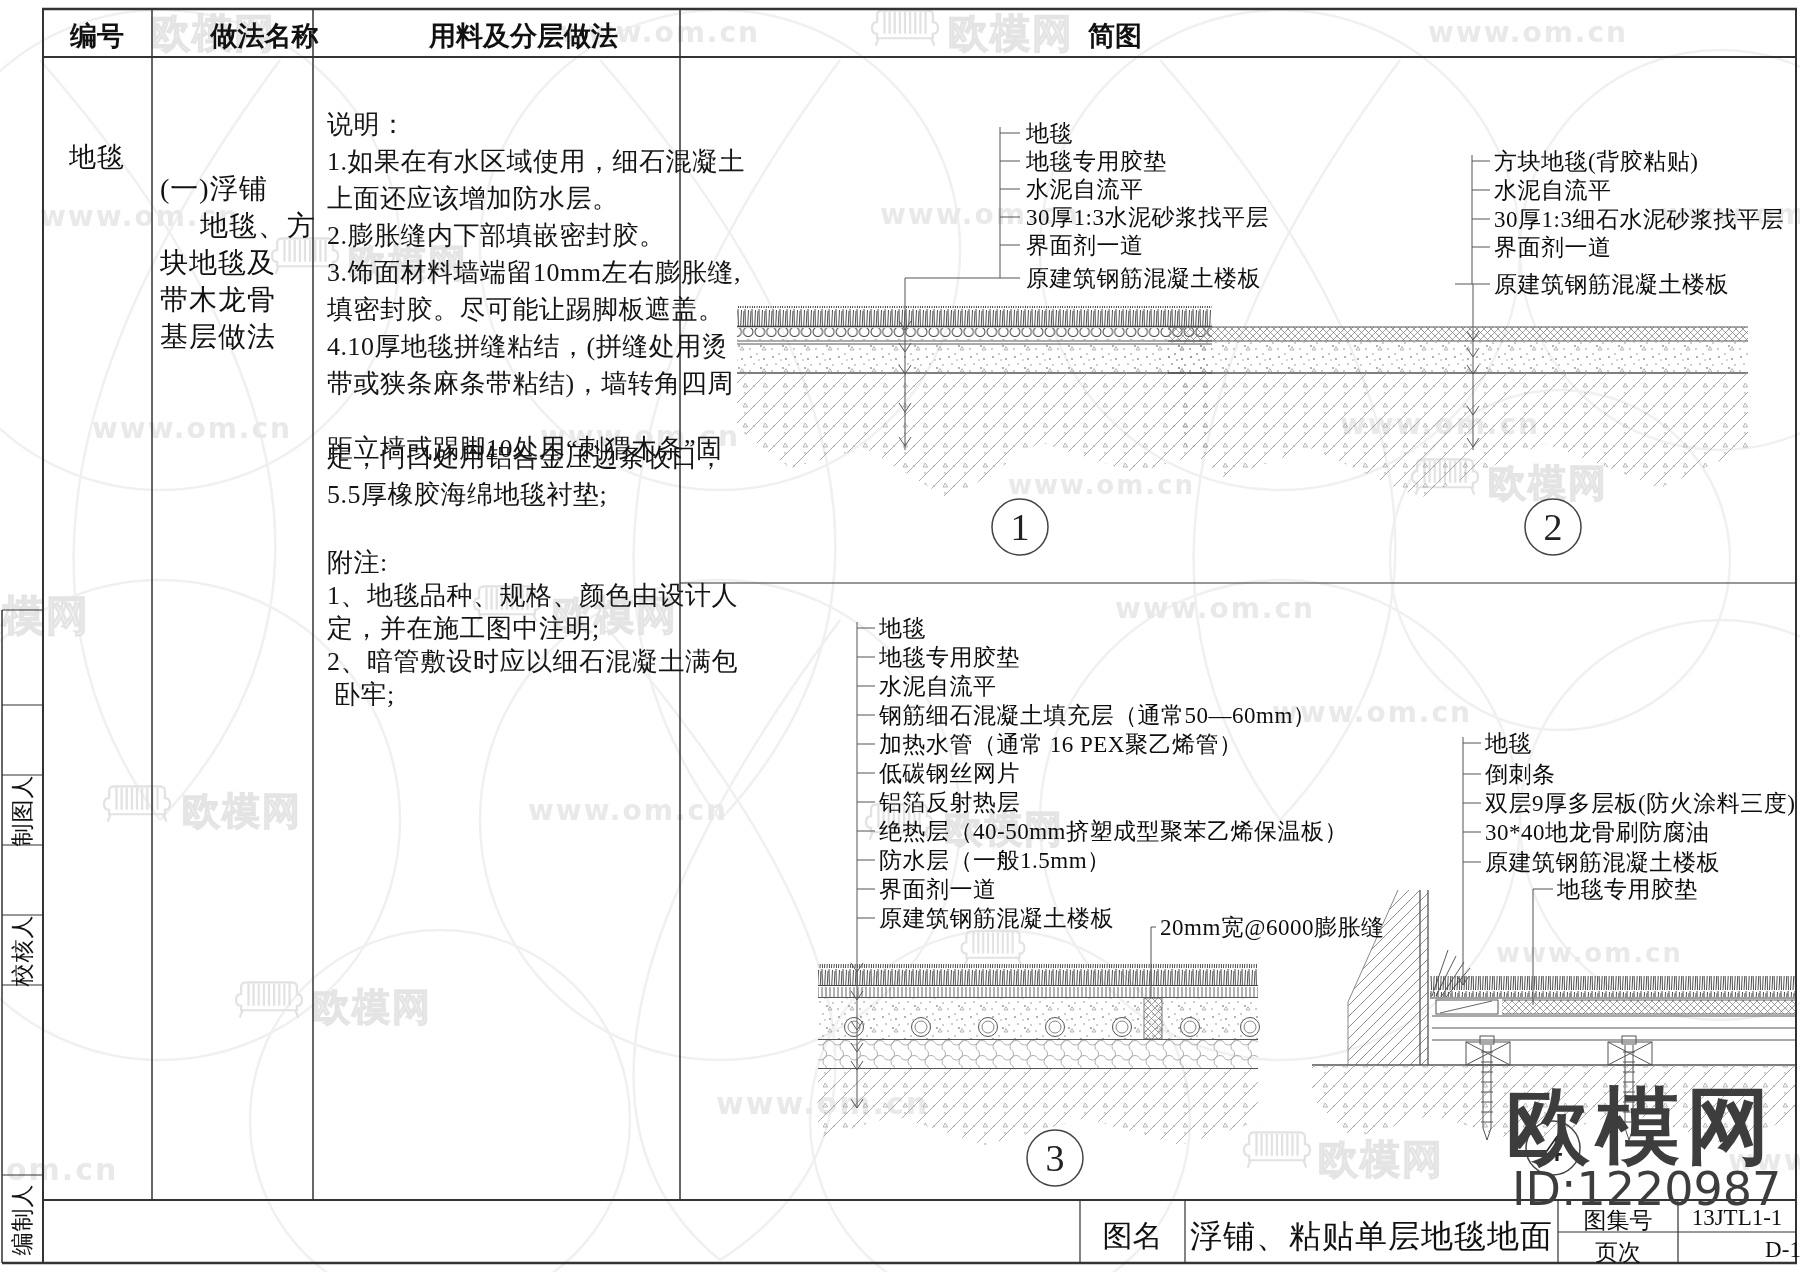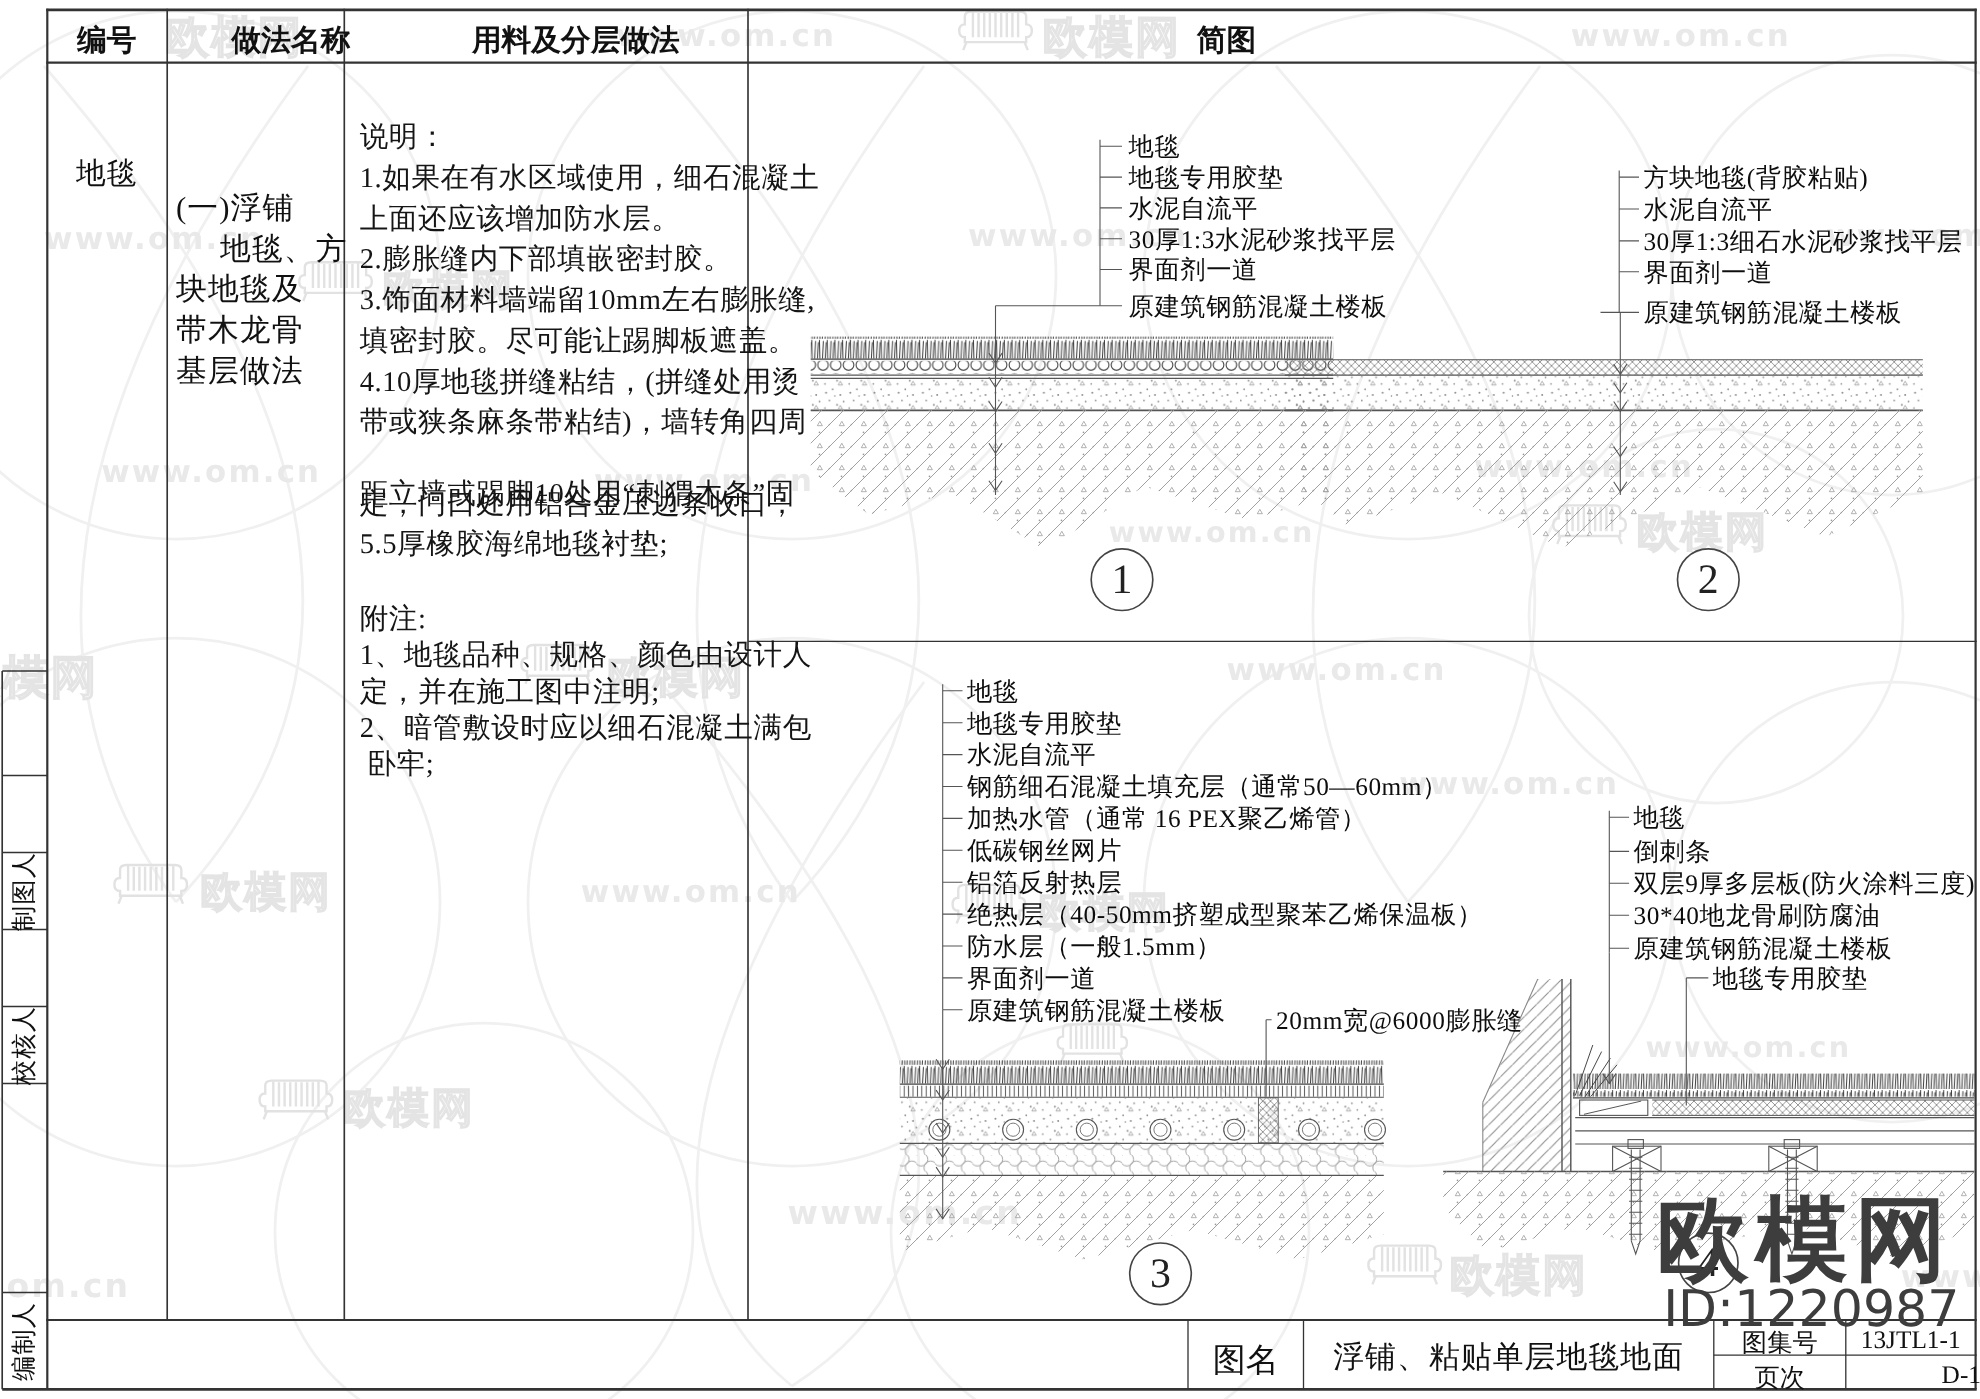--- a/index.html
+++ b/index.html
@@ -347,21 +347,21 @@
         <span>制图人</span>
       </div>
     <div class="side" style="left:2px;top:915px;height:70px;">
         <span>校核人</span>
       </div>
     <div class="side" style="left:2px;top:1175px;height:88px;">
         <span>编制人</span>
       </div>
 
     <div class="tb" style="left:1080px;top:1216px;width:105px;font-size:30px;">图名</div>
-    <div class="tb" style="left:1185px;top:1215px;width:373px;font-size:28px;letter-spacing:1px;">浮铺、粘贴单层地毯地面</div>
+    <div class="tb" style="left:1185px;top:1215px;width:373px;font-size:32px;letter-spacing:1px;">浮铺、粘贴单层地毯地面</div>
     <div class="tb" style="left:1558px;top:1205px;width:120px;font-size:23px;">图集号</div>
     <div class="tb" style="left:1678px;top:1205px;width:118px;font-size:23px;">13JTL1-1</div>
     <div class="tb" style="left:1558px;top:1237px;width:120px;font-size:23px;">页次</div>
     <div class="tb" style="left:1678px;top:1237px;width:118px;font-size:23px;margin-left:46px;">D-1</div>
   </div>
 
   <div class="layer dark-wm" style="pointer-events:none;">
     <div class="dkwm" style="left:1506px;top:1070px;font-size:84px;letter-spacing:6px;">欧模网</div>
     <div class="dkwm" style="left:1512px;top:1162px;font-size:46px;font-weight:400;">ID:1220987</div>
   </div>

